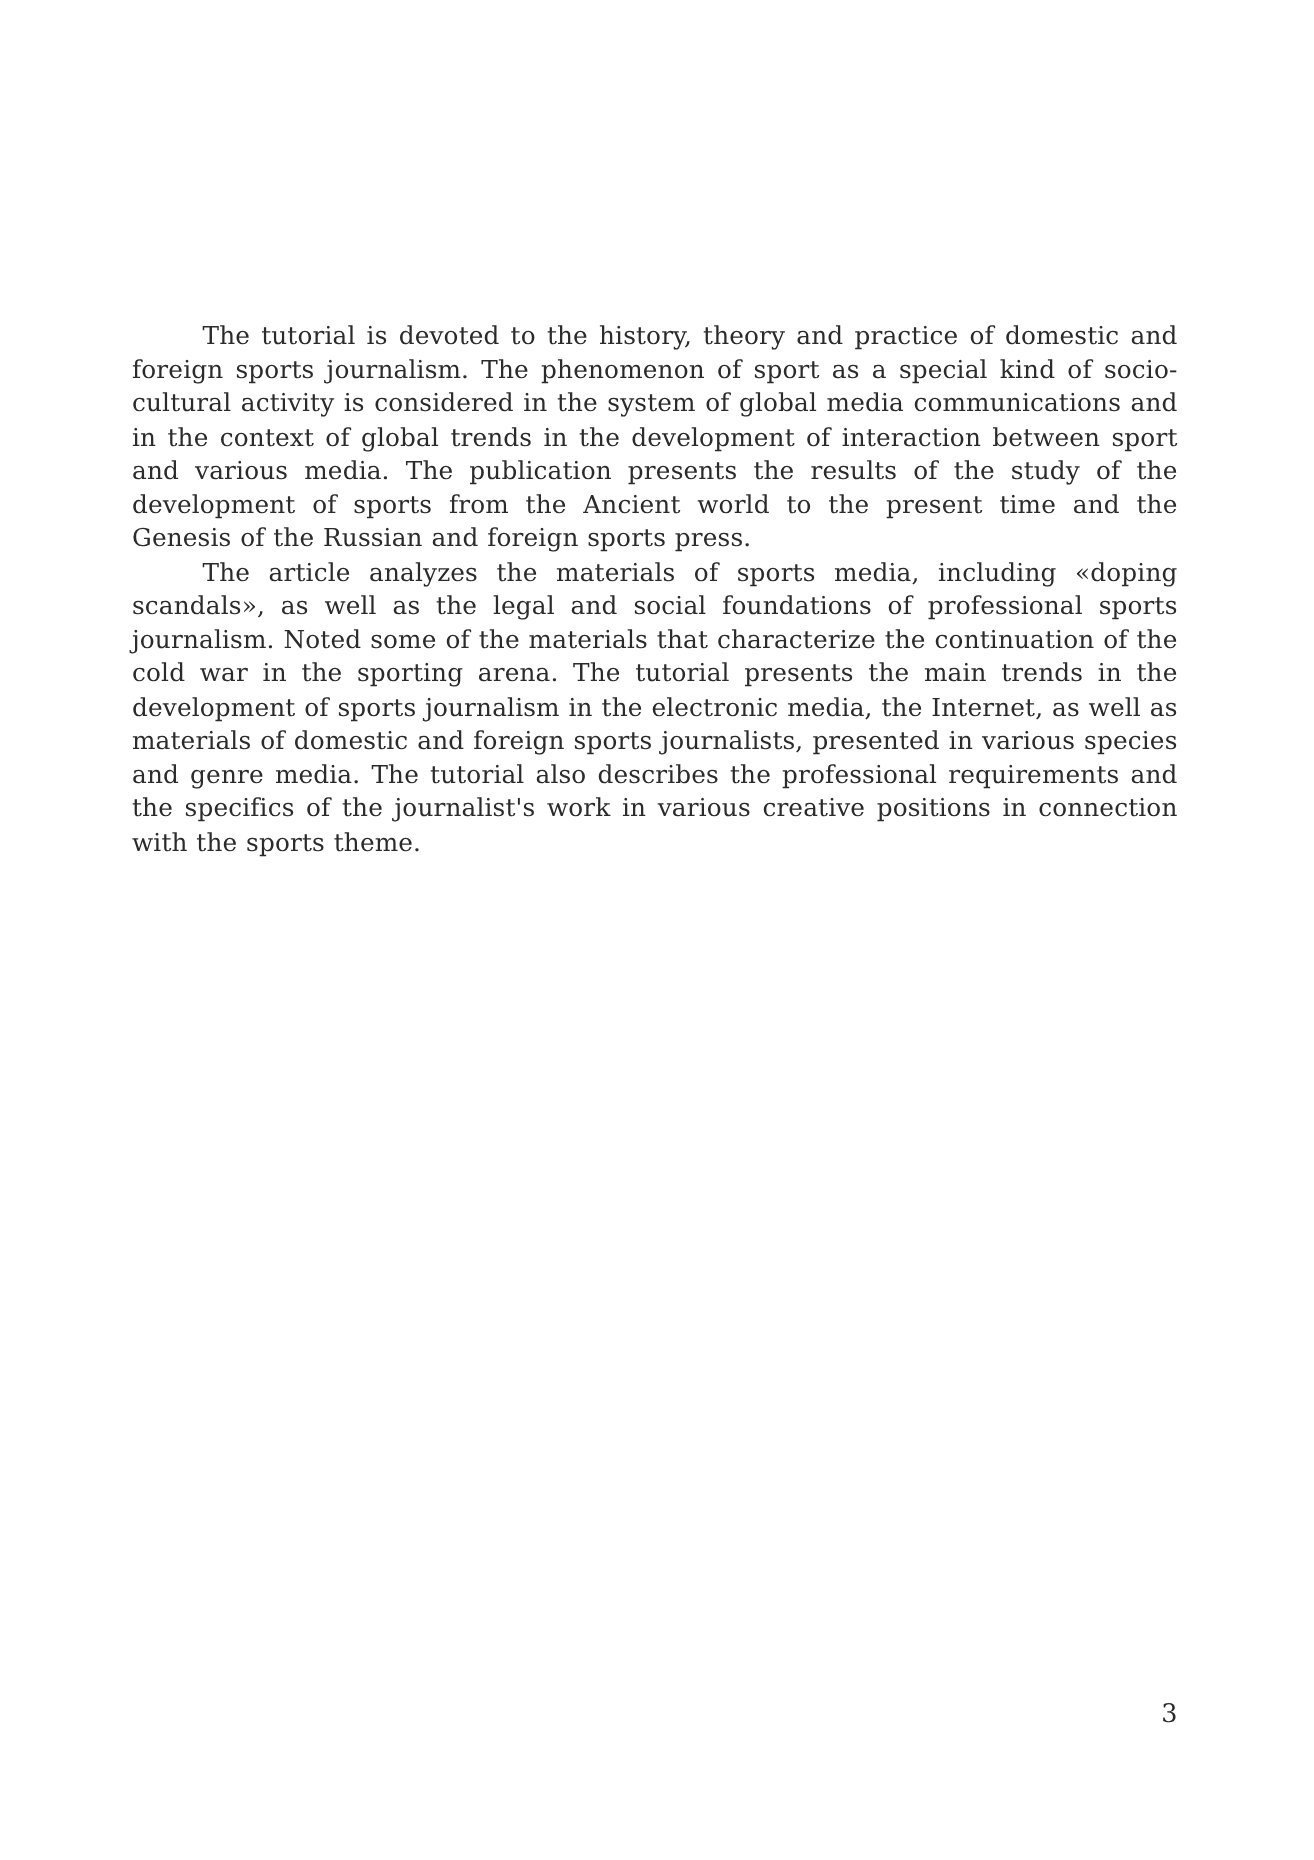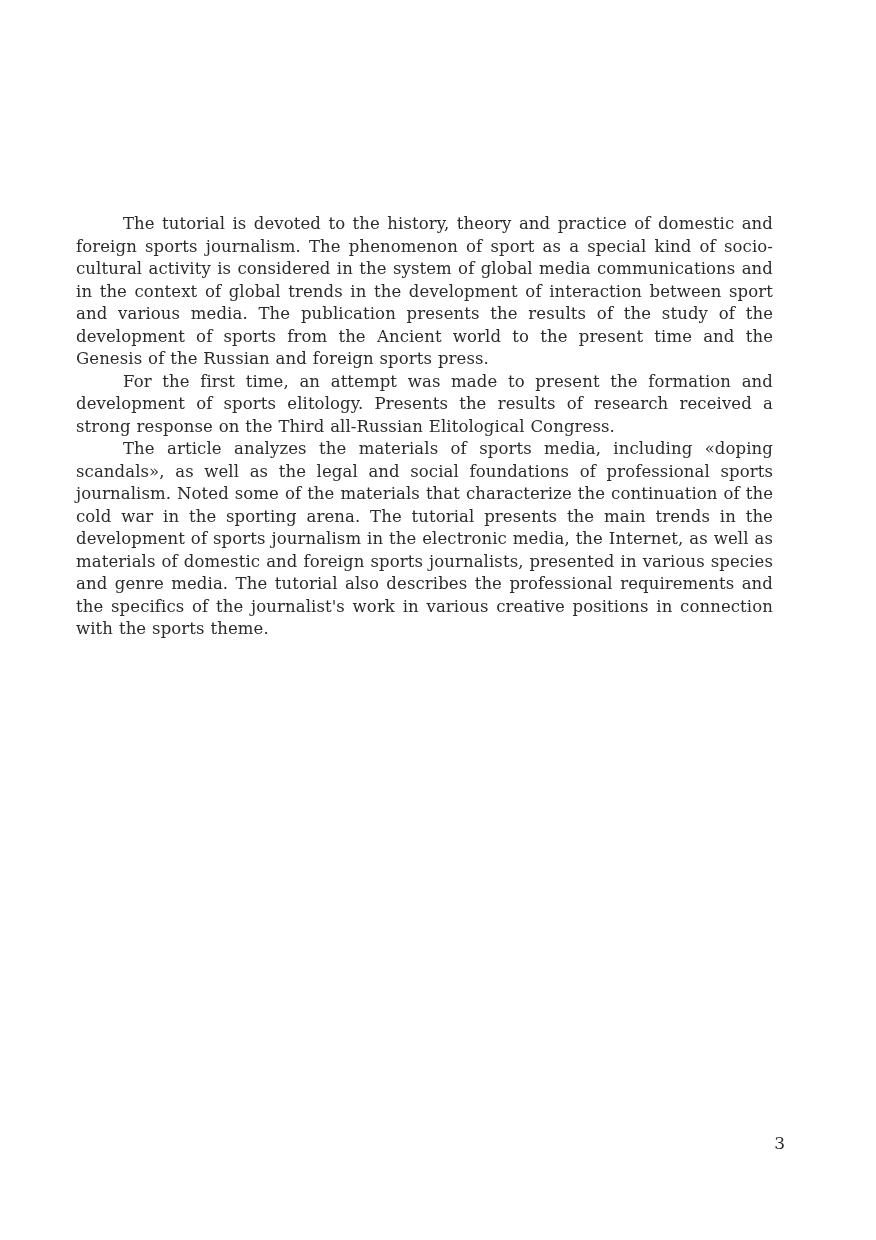--- a/index.html
+++ b/index.html
@@ -12,21 +12,21 @@
     width: 876px;
     height: 1240px;
     background: #ffffff;
     overflow: hidden;
     font-family: "DejaVu Serif", "Liberation Serif", serif;
     color: #2b2b2b;
   }
   .text-block {
     position: absolute;
     top: 213px;
-    left: 76px;
+    left: 88px;
     width: 697px;
   }
   .text-block p {
     margin: 0;
     font-size: 16.5px;
     line-height: 22.5px;
     text-align: justify;
     text-indent: 47px;
     letter-spacing: 0.1px;
     word-spacing: 0.5px;
@@ -39,17 +39,16 @@
     line-height: 22px;
     color: #2b2b2b;
   }
 </style>
 </head>
 <body>
 
 <div class="page">
   <div class="text-block">
     <p>The tutorial is devoted to the history, theory and practice of domestic and foreign sports journalism. The phenomenon of sport as a special kind of socio-cultural activity is considered in the system of global media communications and in the context of global trends in the development of interaction between sport and various media. The publication presents the results of the study of the development of sports from the Ancient world to the present time and the Genesis of the Russian and foreign sports press.</p>
-    <p>For the first time, an attempt was made to present the formation and development of sports elitology. Presents the results of research received a strong response on the Third all-Russian Elitological Congress.</p>
     <p>The article analyzes the materials of sports media, including «doping scandals», as well as the legal and social foundations of professional sports journalism. Noted some of the materials that characterize the continuation of the cold war in the sporting arena. The tutorial presents the main trends in the development of sports journalism in the electronic media, the Internet, as well as materials of domestic and foreign sports journalists, presented in various species and genre media. The tutorial also describes the professional requirements and the specifics of the journalist's work in various creative positions in connection with the sports theme.</p>
   </div>
   <div class="page-number">3</div>
 </div>
 
 </body></html>

